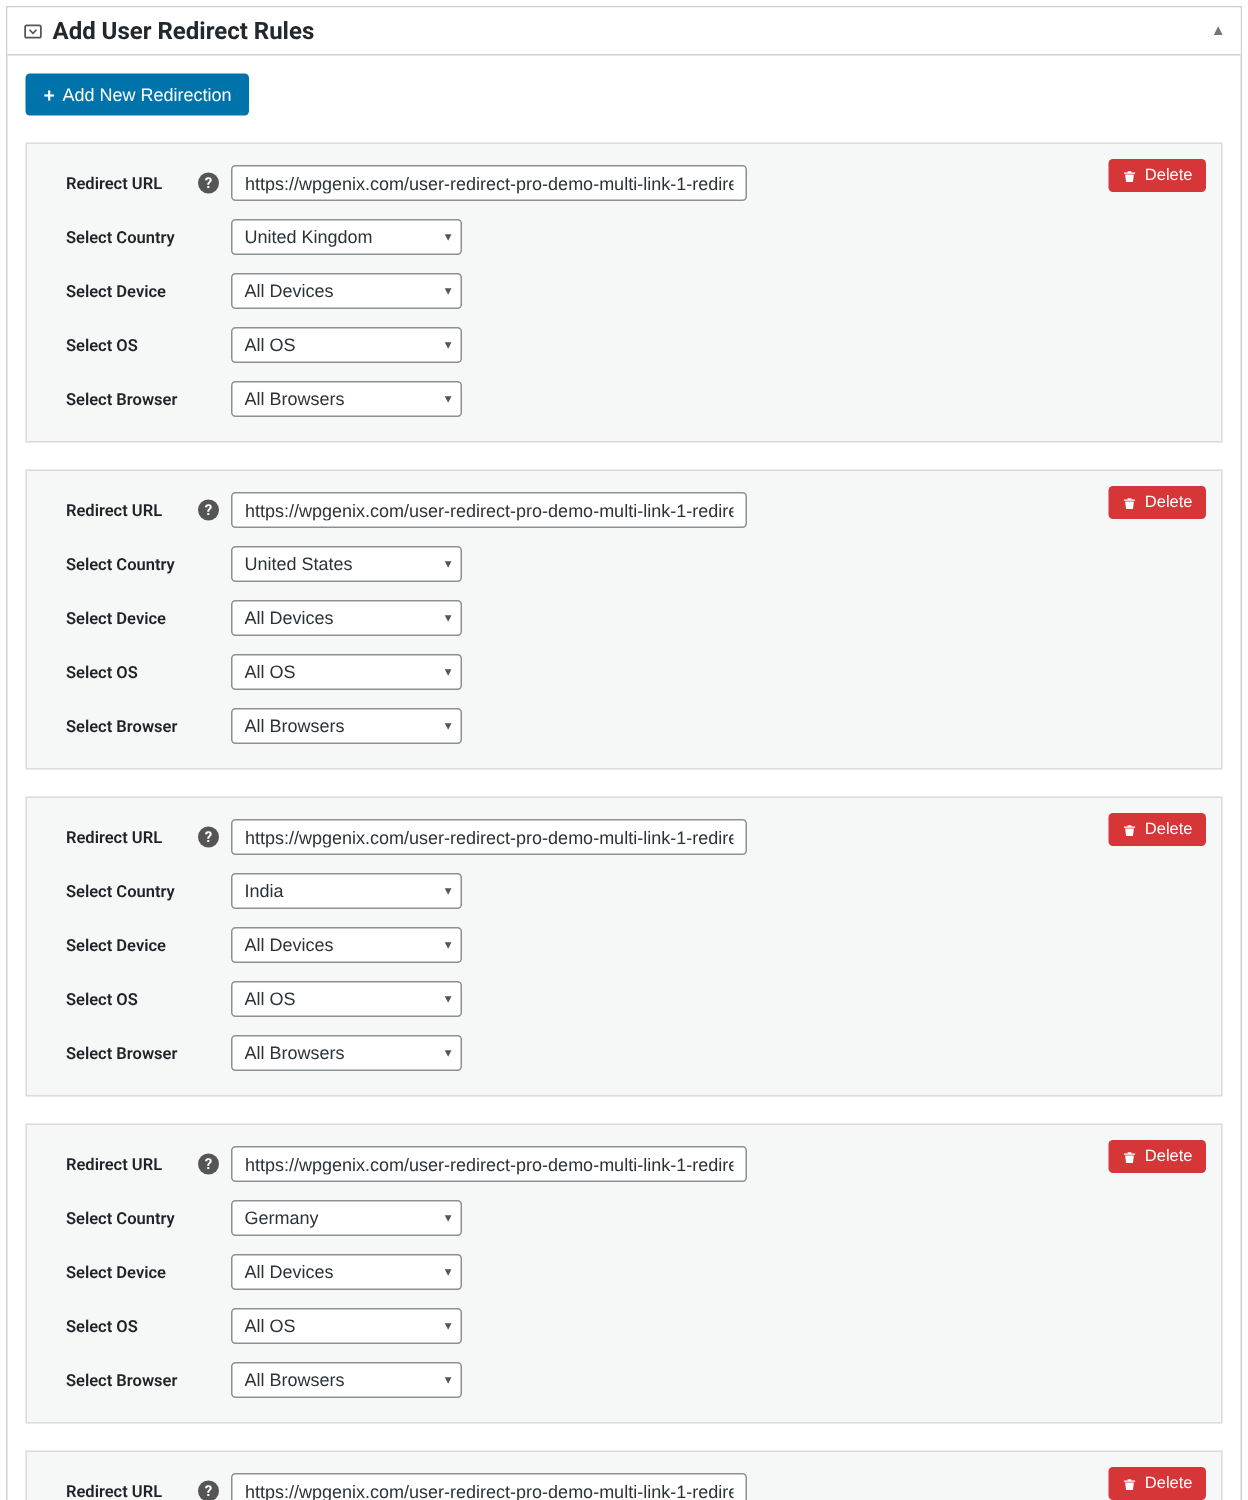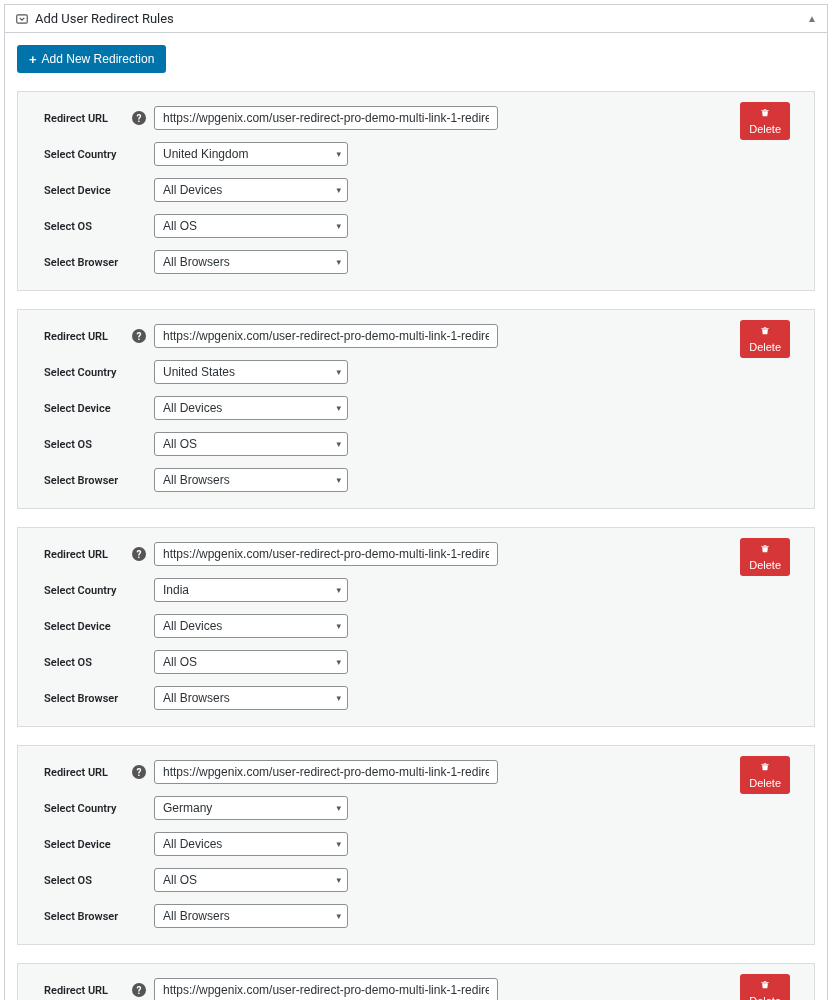--- a/index.html
+++ b/index.html
@@ -21,22 +21,22 @@
       padding: 6px 10px;
       border-bottom: 1px solid #ccd0d4;
       background: #fff;
     }
     .panel-header-left {
       display: flex;
       align-items: center;
       gap: 6px;
     }
     .panel-title {
-      font-size: 13px;
-      font-weight: 400;
+      font-size: 16px;
+      font-weight: 700;
     }
     .panel-icon svg { display: block; }
     .collapse-icon {
       font-size: 10px;
       color: #72777c;
       cursor: pointer;
     }
     .panel-body {
       padding: 12px;
     }
@@ -61,32 +61,31 @@
     .rule-card {
       background: #f6f7f7;
       border: 1px solid #dcdcde;
       padding: 14px 14px 16px 14px;
       margin-bottom: 18px;
       position: relative;
     }
     .delete-btn {
       position: absolute;
       top: 10px;
-      right: 24px;
+      right: 10px;
       background: #d63638;
       color: #fff;
       border: none;
       padding: 5px 9px;
       font-size: 11px;
       border-radius: 3px;
       cursor: pointer;
       display: inline-flex;
       align-items: center;
       gap: 5px;
-      flex-direction: column;
     }
     .delete-btn svg { display: block; }
     .form-row {
       display: flex;
       align-items: center;
       margin-bottom: 12px;
       margin-left: 12px;
     }
     .form-row:last-child { margin-bottom: 0; }
     .form-label {
@@ -119,21 +118,21 @@
       width: 344px;
       padding: 4px 8px;
       font-size: 12px;
       border: 1px solid #8c8f94;
       border-radius: 3px;
       background: #fff;
       color: #2c3338;
     }
     .select-wrap {
       position: relative;
-      width: 194px;
+      width: 154px;
     }
     .select-field {
       width: 100%;
       padding: 4px 24px 4px 8px;
       font-size: 12px;
       border: 1px solid #8c8f94;
       border-radius: 3px;
       background: #fff;
       color: #2c3338;
       appearance: none;

